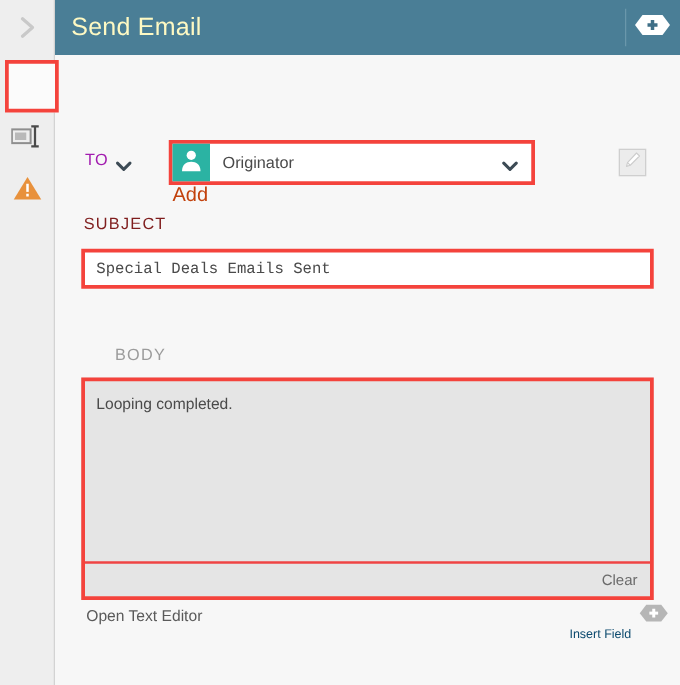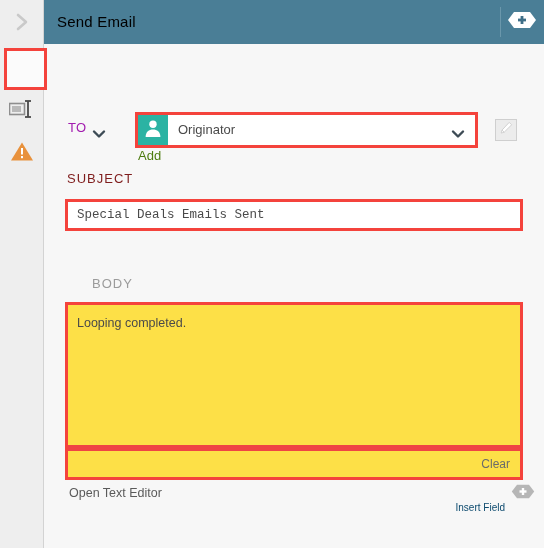--- a/index.html
+++ b/index.html
@@ -79,22 +79,22 @@
     height: 44px;
     background: #4a7e96;
     color: #ffffff;
   }
   #header-title {
     position: absolute;
     left: 13px;
     top: 0;
     height: 44px;
     line-height: 44px;
-    font-size: 15px;
-    color: #000000;
+    font-size: 20px;
+    color: #fef9c3;
     letter-spacing: .2px;
   }
   #header-divider {
     position: absolute;
     right: 43px;
     top: 7px;
     width: 1px;
     height: 30px;
     background: #6a97ab;
   }
@@ -133,21 +133,21 @@
     left: 48px;
     top: 81px;
     width: 14px;
     height: 10px;
   }
 
   #to-field-hl {
     position: absolute;
     left: 91px;
     top: 68px;
-    width: 343px;
+    width: 293px;
     height: 36px;
     border: 3px solid #f4433c;
     box-sizing: border-box;
     background: #ffffff;
   }
   #to-avatar {
     position: absolute;
     left: 0;
     top: 0;
     width: 30px;
@@ -171,22 +171,22 @@
     right: 10px;
     top: 10px;
     width: 14px;
     height: 10px;
   }
 
   #to-add {
     position: absolute;
     left: 94px;
     top: 104px;
-    font-size: 13px;
-    color: #4d7c0f;
+    font-size: 16px;
+    color: #c2410c;
     cursor: pointer;
   }
 
   #to-edit-btn {
     position: absolute;
     left: 451px;
     top: 75px;
     width: 22px;
     height: 22px;
     background: #ececec;
@@ -238,38 +238,38 @@
     margin-left: 25px;
   }
   #body-field {
     position: absolute;
     left: 21px;
     top: 258px;
     width: 458px;
     height: 178px;
     border: 3px solid #f4433c;
     box-sizing: border-box;
-    background: #fde047;
+    background: #e5e5e5;
   }
   #body-text {
     position: absolute;
     left: 9px;
     top: 10px;
     right: 9px;
     font-size: 12.5px;
     color: #4a4a4a;
     line-height: 16px;
   }
   #body-toolbar {
     position: absolute;
     left: 0;
     right: 0;
     bottom: 0;
     height: 26px;
-    border-top: 6px solid #ef4444;
+    border-top: 2px solid #ef4444;
   }
   #body-clear {
     position: absolute;
     right: 10px;
     top: 0;
     height: 26px;
     line-height: 26px;
     font-size: 12px;
     color: #6b6b6b;
     cursor: pointer;

